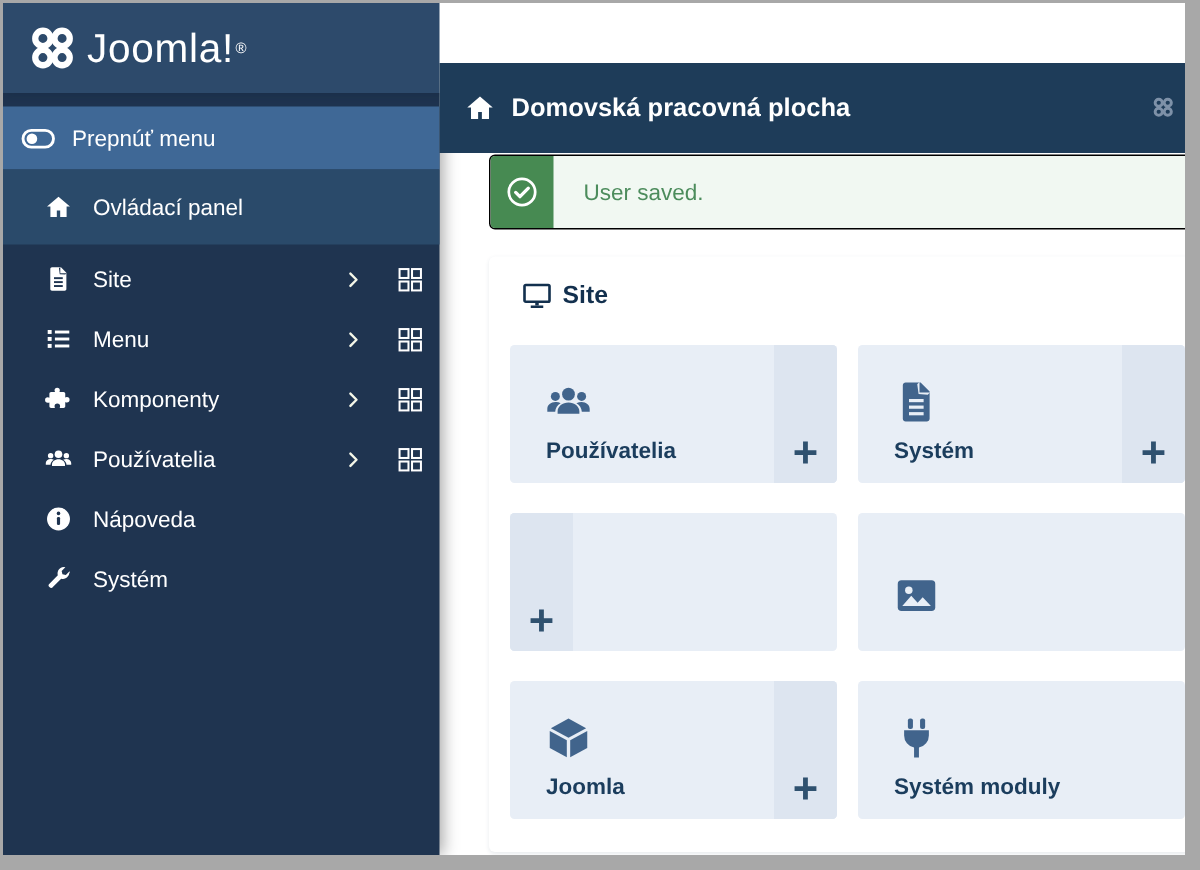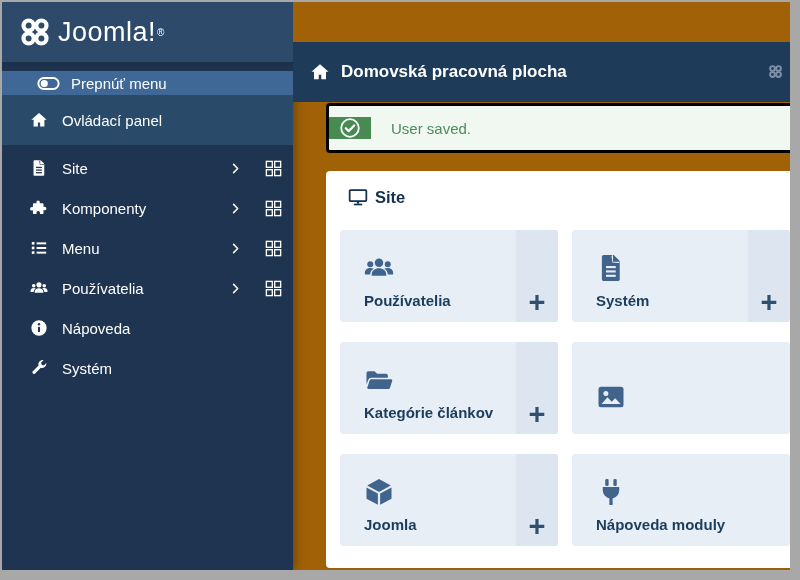--- a/index.html
+++ b/index.html
@@ -3,56 +3,56 @@
 <meta charset="utf-8">
 <style>
   html,body{margin:0;padding:0;}
   body{
     width:800px;height:580px;background:#a8a8a8;position:relative;
     font-family:"Liberation Sans","DejaVu Sans",sans-serif;
     -webkit-font-smoothing:antialiased;overflow:hidden;
   }
   .window{
     position:absolute;left:2px;top:2px;width:788px;height:568px;
-    background:#a16207;overflow:hidden;
+    background:#ffffff;overflow:hidden;
   }
   
   .app-header{position:absolute;top:0;left:0;width:788px;height:60px;display:flex;z-index:3;
     box-shadow:0 2px 6px rgba(10,30,50,.25);}
   .logo-bar{width:291px;height:60px;background:#2d4a6b;display:flex;align-items:center;
     padding-left:17px;box-sizing:border-box;flex:none;cursor:pointer;}
   .logo-mark{width:32px;height:32px;color:#fff;flex:none;}
   .logo-text{color:#fff;font-size:27px;letter-spacing:.5px;margin-left:7px;}
   .logo-reg{color:#fff;font-size:10px;vertical-align:14px;margin-left:1px;}
   .top-bar{flex:1;height:60px;background:#1e3c59;display:flex;align-items:center;
     padding:0 10px 0 17px;box-sizing:border-box;position:relative;margin-top:40px;}
   .top-bar .home-ic{width:20px;height:20px;color:#fff;margin-right:11px;flex:none;}
   .page-title{color:#fff;font-size:17px;font-weight:700;margin:0;white-space:nowrap;}
   .mini-joomla{position:absolute;right:7px;top:22px;width:15px;height:15px;color:#7e91a8;cursor:pointer;}
   .svg-ic{display:block;width:100%;height:100%;fill:currentColor;}
   
   .sidebar{position:absolute;top:60px;left:0;width:291px;bottom:0;background:#1f3450;
     z-index:2;box-shadow:2px 0 10px rgba(0,0,0,.35);color:#fff;--icon-bg:#1f3450;}
-  .menu-toggle{margin-top:9px;height:24px;background:#3f6896;display:flex;align-items:center;
-    padding-left:35px;box-sizing:border-box;cursor:pointer;}
+  .menu-toggle{margin-top:9px;height:42px;background:#3f6896;display:flex;align-items:center;
+    padding-left:12px;box-sizing:border-box;cursor:pointer;}
   .menu-toggle .tgl{width:23px;height:23px;color:#fff;margin-right:11px;}
   .menu-toggle .lbl{font-size:15px;color:#fff;}
   .menu-list{list-style:none;margin:0;padding:0;}
   .menu-item{height:40px;display:flex;align-items:center;padding:0 10px 0 28px;
     box-sizing:border-box;cursor:pointer;}
   .menu-item.active{height:50px;background:#2a4a6a;margin-bottom:3px;--icon-bg:#2a4a6a;}
   .menu-item .mi-ic{width:18px;height:18px;color:#fff;margin-right:14px;flex:none;}
   .menu-item .mi-label{font-size:15px;color:#fff;flex:1;white-space:nowrap;}
   .menu-item .chev{width:13px;height:13px;color:#f4f6e8;flex:none;margin-right:9px;cursor:pointer;}
   .menu-item .grid{width:19px;height:19px;color:#fff;flex:none;margin-left:13px;cursor:pointer;}
   
   .main{position:absolute;left:291px;top:60px;width:520px;bottom:0;}
   .alert{margin:41px 0 0 33px;width:474px;height:50px;display:flex;
-    border:3px solid #000000;border-radius:4px;box-sizing:border-box;
-    background:#f1f8f2;overflow:hidden;align-items:center;}
+    border:1px solid #000000;border-radius:4px;box-sizing:border-box;
+    background:#f1f8f2;overflow:hidden;}
   .alert-ic{width:42px;flex:none;background:#478a52;display:flex;align-items:center;
     justify-content:center;--icon-bg:#478a52;}
   .alert-ic .svg-wrap{width:22px;height:22px;color:#fff;}
   .alert-msg{display:flex;align-items:center;padding-left:20px;font-size:15px;color:#4c8c5c;}
   .panel{margin:18px 0 0 33px;width:514px;height:397px;background:#fff;border-radius:4px;
     box-sizing:border-box;box-shadow:0 1px 3px rgba(30,60,90,.1);padding:14px 14px 0 14px;
     --icon-bg:#ffffff;}
   .panel-head{display:flex;align-items:center;padding-left:8px;height:24px;margin-bottom:21px;}
   .panel-head .mon{width:20px;height:20px;color:#13304e;margin-right:7px;flex:none;}
   .panel-title{font-size:16.5px;font-weight:700;color:#13304e;}
@@ -234,43 +234,43 @@
           <span class="grid">
             <svg class="svg-ic">
               <use href="#grid-icon"></use>
             </svg>
           </span>
         </li>
 
         <li class="menu-item">
           <span class="mi-ic">
             <svg class="svg-ic">
+              <use href="#list-icon"></use>
+            </svg>
+          </span>
+          <span class="mi-label">Menu</span>
+          <span class="chev">
+            <svg class="svg-ic">
+              <use href="#chevron-right-icon"></use>
+            </svg>
+          </span>
+          <span class="grid">
+            <svg class="svg-ic">
+              <use href="#grid-icon"></use>
+            </svg>
+          </span>
+        </li>
+
+        <li class="menu-item">
+          <span class="mi-ic">
+            <svg class="svg-ic">
               <use href="#puzzle-icon"></use>
             </svg>
           </span>
           <span class="mi-label">Komponenty</span>
-          <span class="chev">
-            <svg class="svg-ic">
-              <use href="#chevron-right-icon"></use>
-            </svg>
-          </span>
-          <span class="grid">
-            <svg class="svg-ic">
-              <use href="#grid-icon"></use>
-            </svg>
-          </span>
-        </li>
-
-        <li class="menu-item">
-          <span class="mi-ic">
-            <svg class="svg-ic">
-              <use href="#list-icon"></use>
-            </svg>
-          </span>
-          <span class="mi-label">Menu</span>
           <span class="chev">
             <svg class="svg-ic">
               <use href="#chevron-right-icon"></use>
             </svg>
           </span>
           <span class="grid">
             <svg class="svg-ic">
               <use href="#grid-icon"></use>
             </svg>
           </span>
@@ -369,28 +369,20 @@
                 </svg>
               </span>
               <span class="qcard-label">Systém</span>
             </div>
             <div class="qcard-add">
               <span class="plus">+</span>
             </div>
           </div>
 
           <div class="qcard">
-            <div class="qcard-main">
-              <span class="qcard-ic">
-                <svg class="svg-ic">
-                  <use href="#folder-open-icon"></use>
-                </svg>
-              </span>
-              <span class="qcard-label">Kategórie článkov</span>
-            </div>
             <div class="qcard-add">
               <span class="plus">+</span>
             </div>
           </div>
 
           <div class="qcard">
             <div class="qcard-main">
               <span class="qcard-ic">
                 <svg class="svg-ic">
                   <use href="#image-icon"></use>
@@ -414,21 +406,21 @@
             </div>
           </div>
 
           <div class="qcard">
             <div class="qcard-main">
               <span class="qcard-ic">
                 <svg class="svg-ic">
                   <use href="#plug-icon"></use>
                 </svg>
               </span>
-              <span class="qcard-label">Nápoveda moduly</span>
+              <span class="qcard-label">Systém moduly</span>
             </div>
 
           </div>
 
       </div>
     </section>
 
   </main>
 </div>
 

